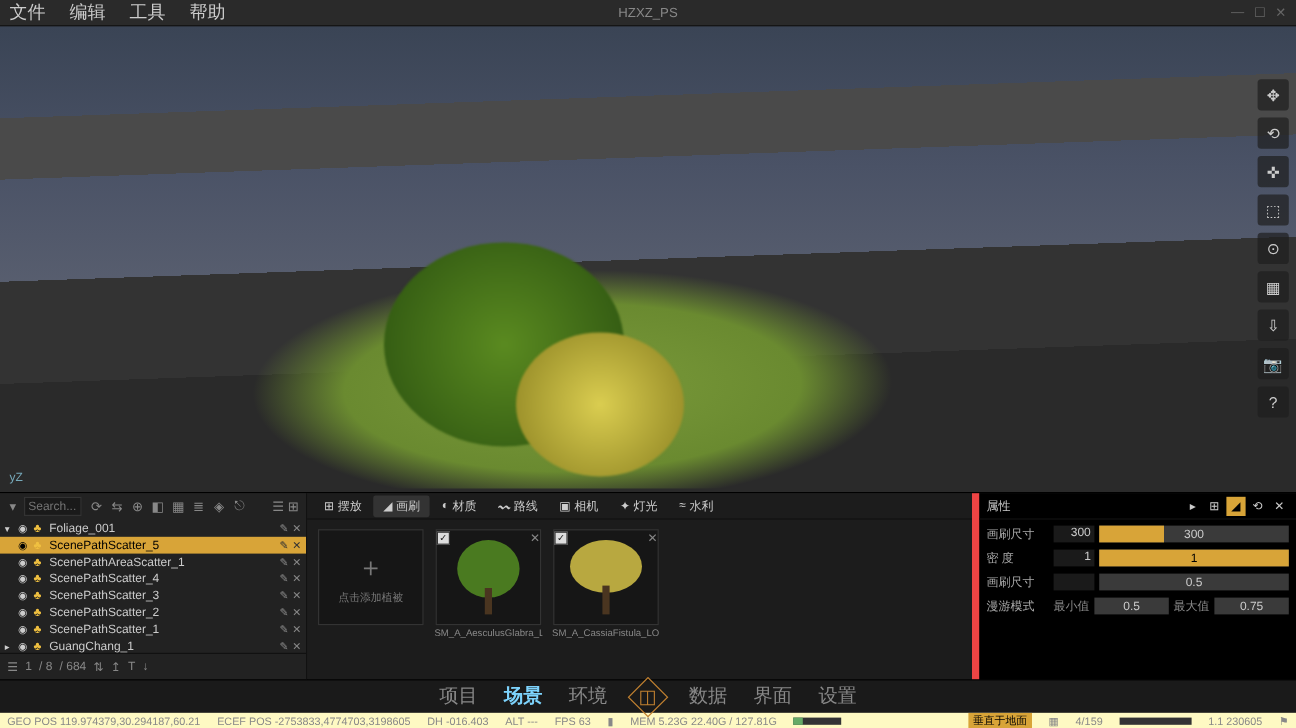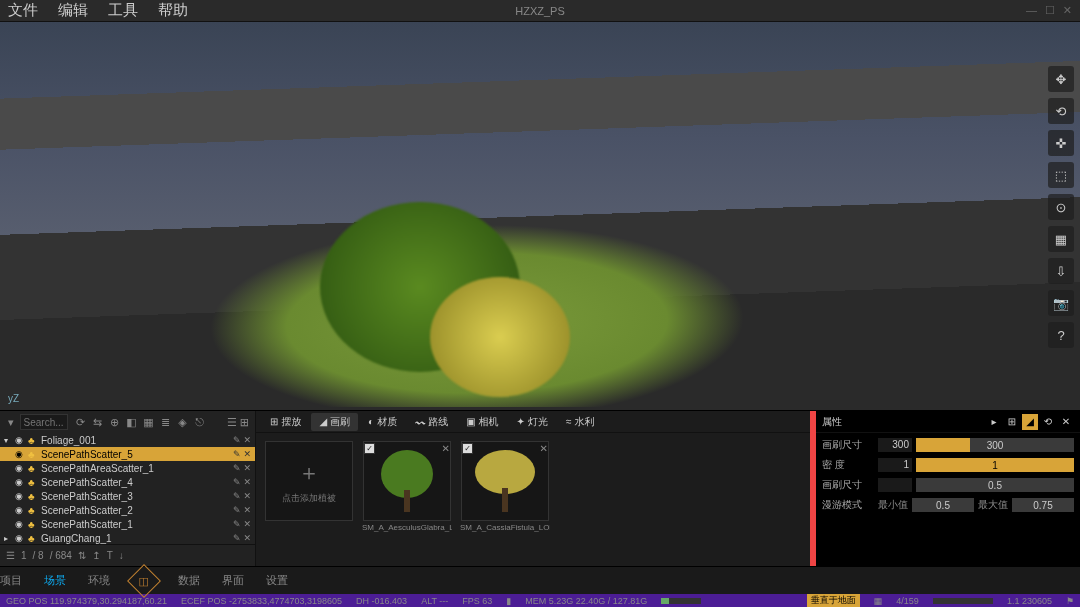--- a/index.html
+++ b/index.html
@@ -63,28 +63,28 @@
 .prop-row{display:flex;align-items:center;gap:4px;height:16px}
 .prop-row .lbl{width:52px;color:#aaa}
 .prop-row .num{width:34px;height:14px;background:#1a1a1a;text-align:right;padding:0 3px;line-height:14px}
 .prop-row .slider{flex:1;height:14px;background:#3a3a3a;position:relative;display:flex;align-items:center;justify-content:center}
 .prop-row .slider .fillbar{position:absolute;left:0;top:0;bottom:0;background:#d8a438}
 .prop-row .slider .val{position:relative;z-index:1}
 .prop-row .sublbl{width:30px;color:#888;text-align:right}
 .prop-row .chk{width:12px;height:12px;background:#444;border:1px solid #333}
 
 
-.main-tabs{height:28px;background:#1a1a1a;display:flex;align-items:center;justify-content:flex-start;gap:22px;border-top:1px solid #000;font-size:11px}
+.main-tabs{height:28px;background:#1a1a1a;display:flex;align-items:center;justify-content:center;gap:22px;border-top:1px solid #000;font-size:16px}
 .main-tab{cursor:pointer;color:#888;display:flex;align-items:center;gap:3px}
-.main-tab.on{color:#0ea5e9;font-weight:normal}
+.main-tab.on{color:#7dd3fc;font-weight:bold}
 .main-tab.icon-only{width:24px;height:24px;border:1px solid #c08030;display:flex;align-items:center;justify-content:center;transform:rotate(45deg)}
 .main-tab.icon-only span{transform:rotate(-45deg);color:#c08030}
 
 
-.status{height:13px;background:#4c1d95;display:flex;align-items:center;padding:0 6px;gap:14px;font-size:9px;color:#888;white-space:nowrap;overflow:hidden}
+.status{height:13px;background:#fef9c3;display:flex;align-items:center;padding:0 6px;gap:14px;font-size:9px;color:#888;white-space:nowrap;overflow:hidden}
 .status .sp{flex:1}
 .status .hl{background:#d8a438;color:#000;padding:0 4px}
 
 
 .scene-ground{position:absolute;left:120px;top:175px;width:720px;height:210px;background:radial-gradient(ellipse 380px 140px at 50% 60%,#7a9a3a 0%,#6a8a30 50%,transparent 70%);transform:skewX(-8deg)}
 .scene-road{position:absolute;inset:0;background:linear-gradient(178deg,transparent 0 18%, #4a4a4a 18% 30%, transparent 30% 50%, #333 50% 70%, #2a2a2a 70% 100%)}
 .tree-blob{position:absolute;border-radius:50%;filter:blur(1px)}
 </style>
 </head>
 <body>

